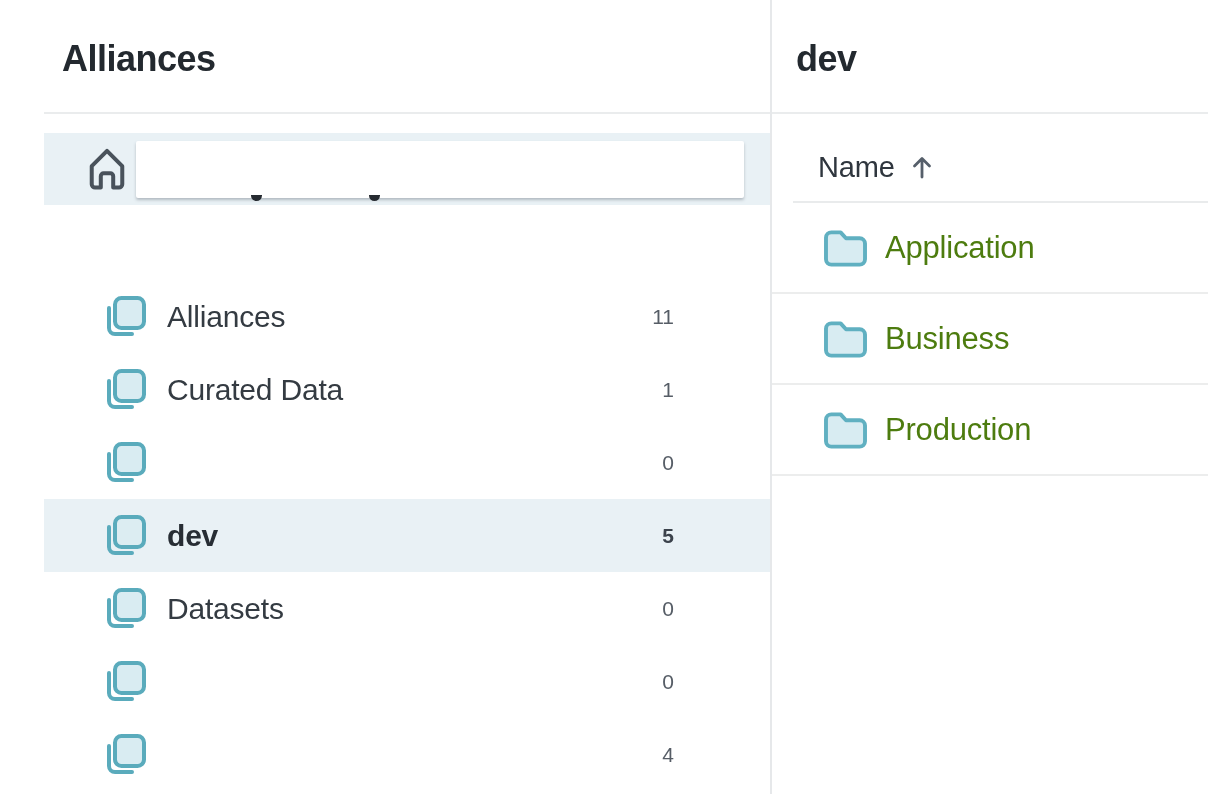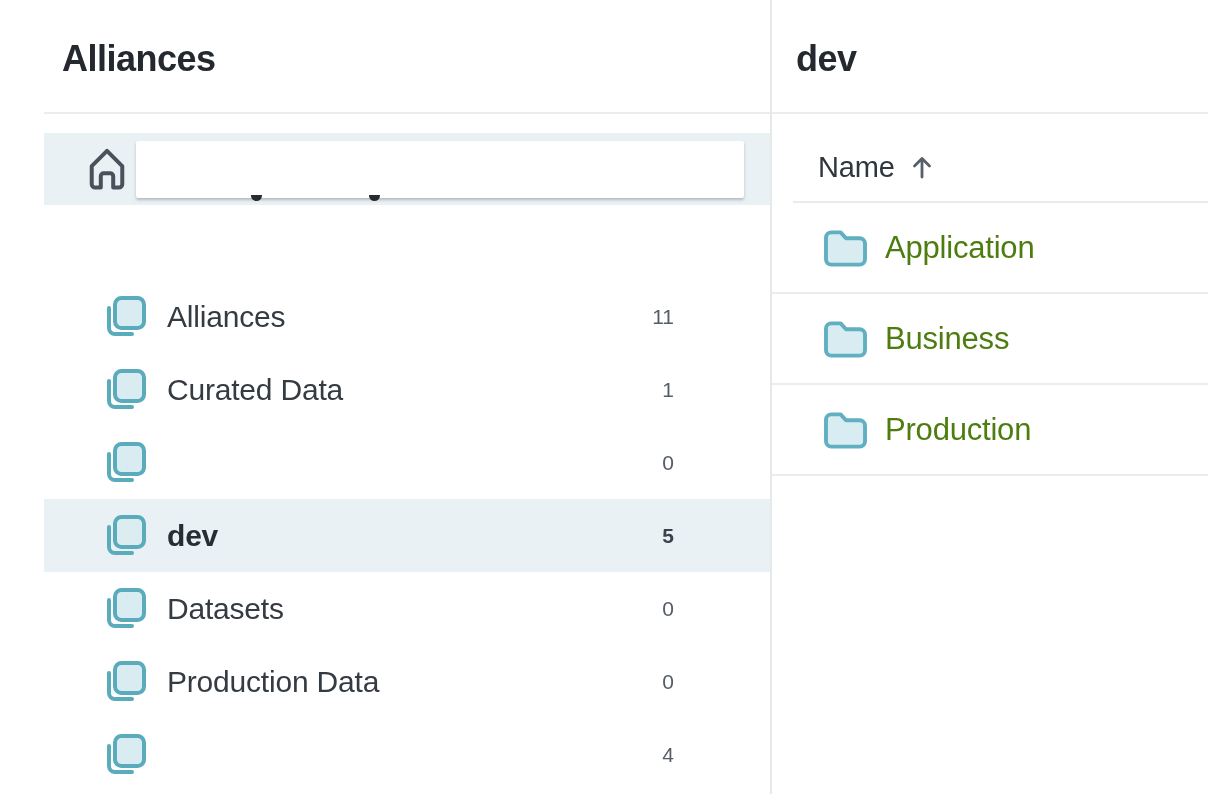--- a/index.html
+++ b/index.html
@@ -130,21 +130,20 @@
         <span class="space-count">0</span>
       </div>
 
       <div class="space-row">
         <span class="space-icon-wrap">
           <svg width="44" height="44" viewBox="0 0 44 44">
             <path d="M7 13 V33 a6 6 0 0 0 6 6 H30" fill="none" stroke="#5AABBC" stroke-width="4" stroke-linecap="round"></path>
             <rect x="13" y="3" width="29" height="30" rx="6.5" fill="#D9ECF2" stroke="#5AABBC" stroke-width="4"></rect>
           </svg>
         </span>
-        <span class="space-name">Production Data</span>
         <span class="space-count">0</span>
       </div>
 
       <div class="space-row">
         <span class="space-icon-wrap">
           <svg width="44" height="44" viewBox="0 0 44 44">
             <path d="M7 13 V33 a6 6 0 0 0 6 6 H30" fill="none" stroke="#5AABBC" stroke-width="4" stroke-linecap="round"></path>
             <rect x="13" y="3" width="29" height="30" rx="6.5" fill="#D9ECF2" stroke="#5AABBC" stroke-width="4"></rect>
           </svg>
         </span>

